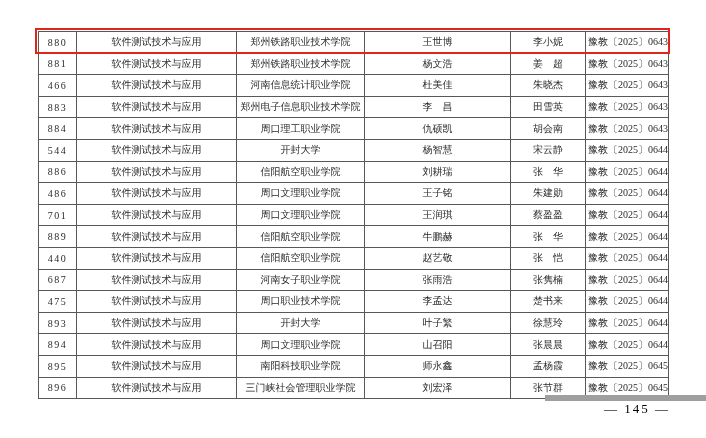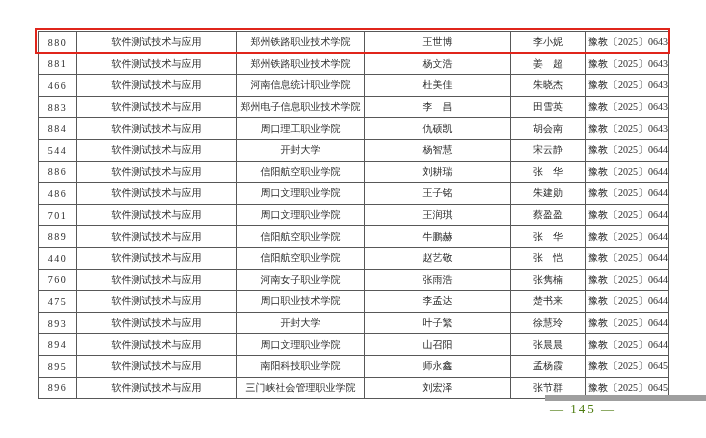--- a/index.html
+++ b/index.html
@@ -47,24 +47,24 @@
     top: 395px;
     width: 161px;
     height: 6px;
     background: #9f9f9f;
   }
   .page-number {
     position: absolute;
     left: 550px;
     top: 401px;
     width: 120px;
-    text-align: left;
+    text-align: right;
     font-size: 13px;
     letter-spacing: 2px;
-    color: #4d7c0f;
+    color: #000000;
   }
 </style>
 </head>
 <body>
 
 <div class="page">
 
   <table class="roster">
     <colgroup>
       <col style="width:38px">
@@ -157,21 +157,21 @@
   </tr>
         <tr>
     <td class="serial">440</td>
     <td class="course">软件测试技术与应用</td>
     <td class="school">信阳航空职业学院</td>
     <td class="student">赵艺敬</td>
     <td class="teacher">张　恺</td>
     <td class="certno">豫教〔2025〕06445</td>
   </tr>
         <tr>
-    <td class="serial">760</td>
+    <td class="serial">687</td>
     <td class="course">软件测试技术与应用</td>
     <td class="school">河南女子职业学院</td>
     <td class="student">张雨浩</td>
     <td class="teacher">张隽楠</td>
     <td class="certno">豫教〔2025〕06446</td>
   </tr>
         <tr>
     <td class="serial">475</td>
     <td class="course">软件测试技术与应用</td>
     <td class="school">周口职业技术学院</td>

